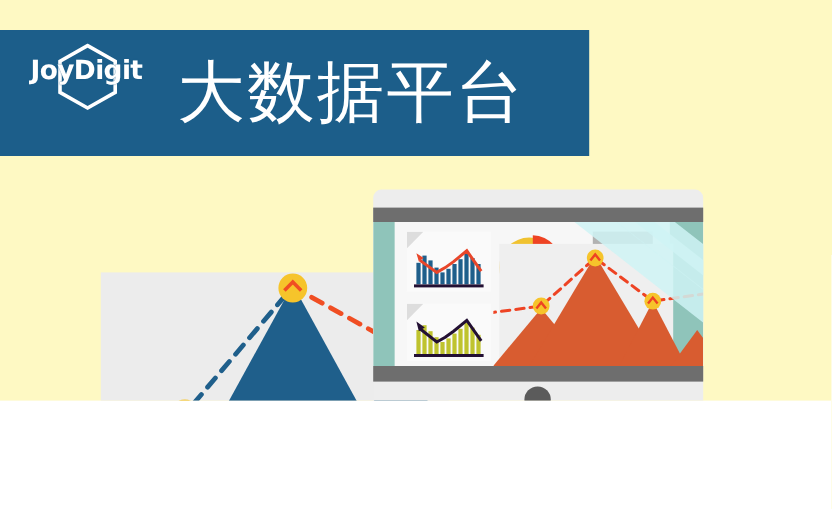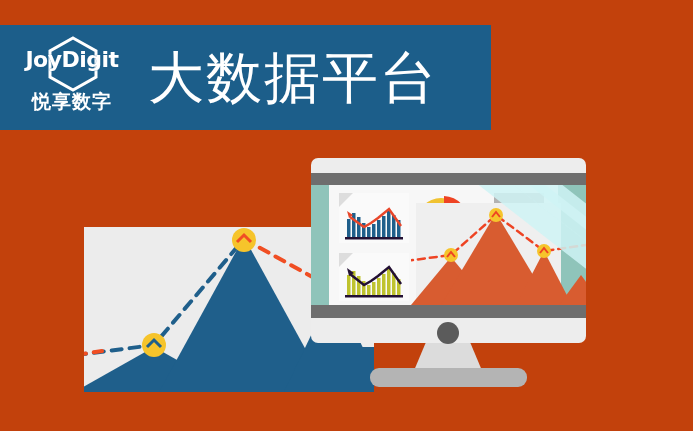--- a/index.html
+++ b/index.html
@@ -3,23 +3,23 @@
 <meta charset="utf-8">
 <style>
   html, body {
     margin: 0;
     padding: 0;
     background: #ffffff;
   }
   #stage {
     position: relative;
     width: 693px;
-    height: 431px;
+    height: 334px;
     overflow: hidden;
-    background: #c2410c;
+    background: #fef9c3;
     font-family: "Liberation Sans", sans-serif;
   }
 
   
   #banner {
     position: absolute;
     left: 0;
     top: 25px;
     width: 491px;
     height: 105px;
@@ -193,21 +193,20 @@
 
 <div id="stage">
 
   <div id="banner">
 
     <div id="logo-block">
       <svg id="logo-hex" viewBox="0 0 54 56">
         <polygon points="27,2 50,15 50,41 27,54 4,41 4,15" fill="none" stroke="#FFFFFF" stroke-width="3"></polygon>
       </svg>
       <div id="logo-wordmark">JoyDigit</div>
-      <div id="logo-sub">悦享数字</div>
     </div>
 
     <div id="banner-title">大数据平台</div>
   </div>
 
   <div id="left-panel">
     <svg width="290" height="165" viewBox="0 0 290 165">
 
       <g>
         <polygon points="-10,165 70,120 150,165" fill="#1F5F8B"></polygon>

